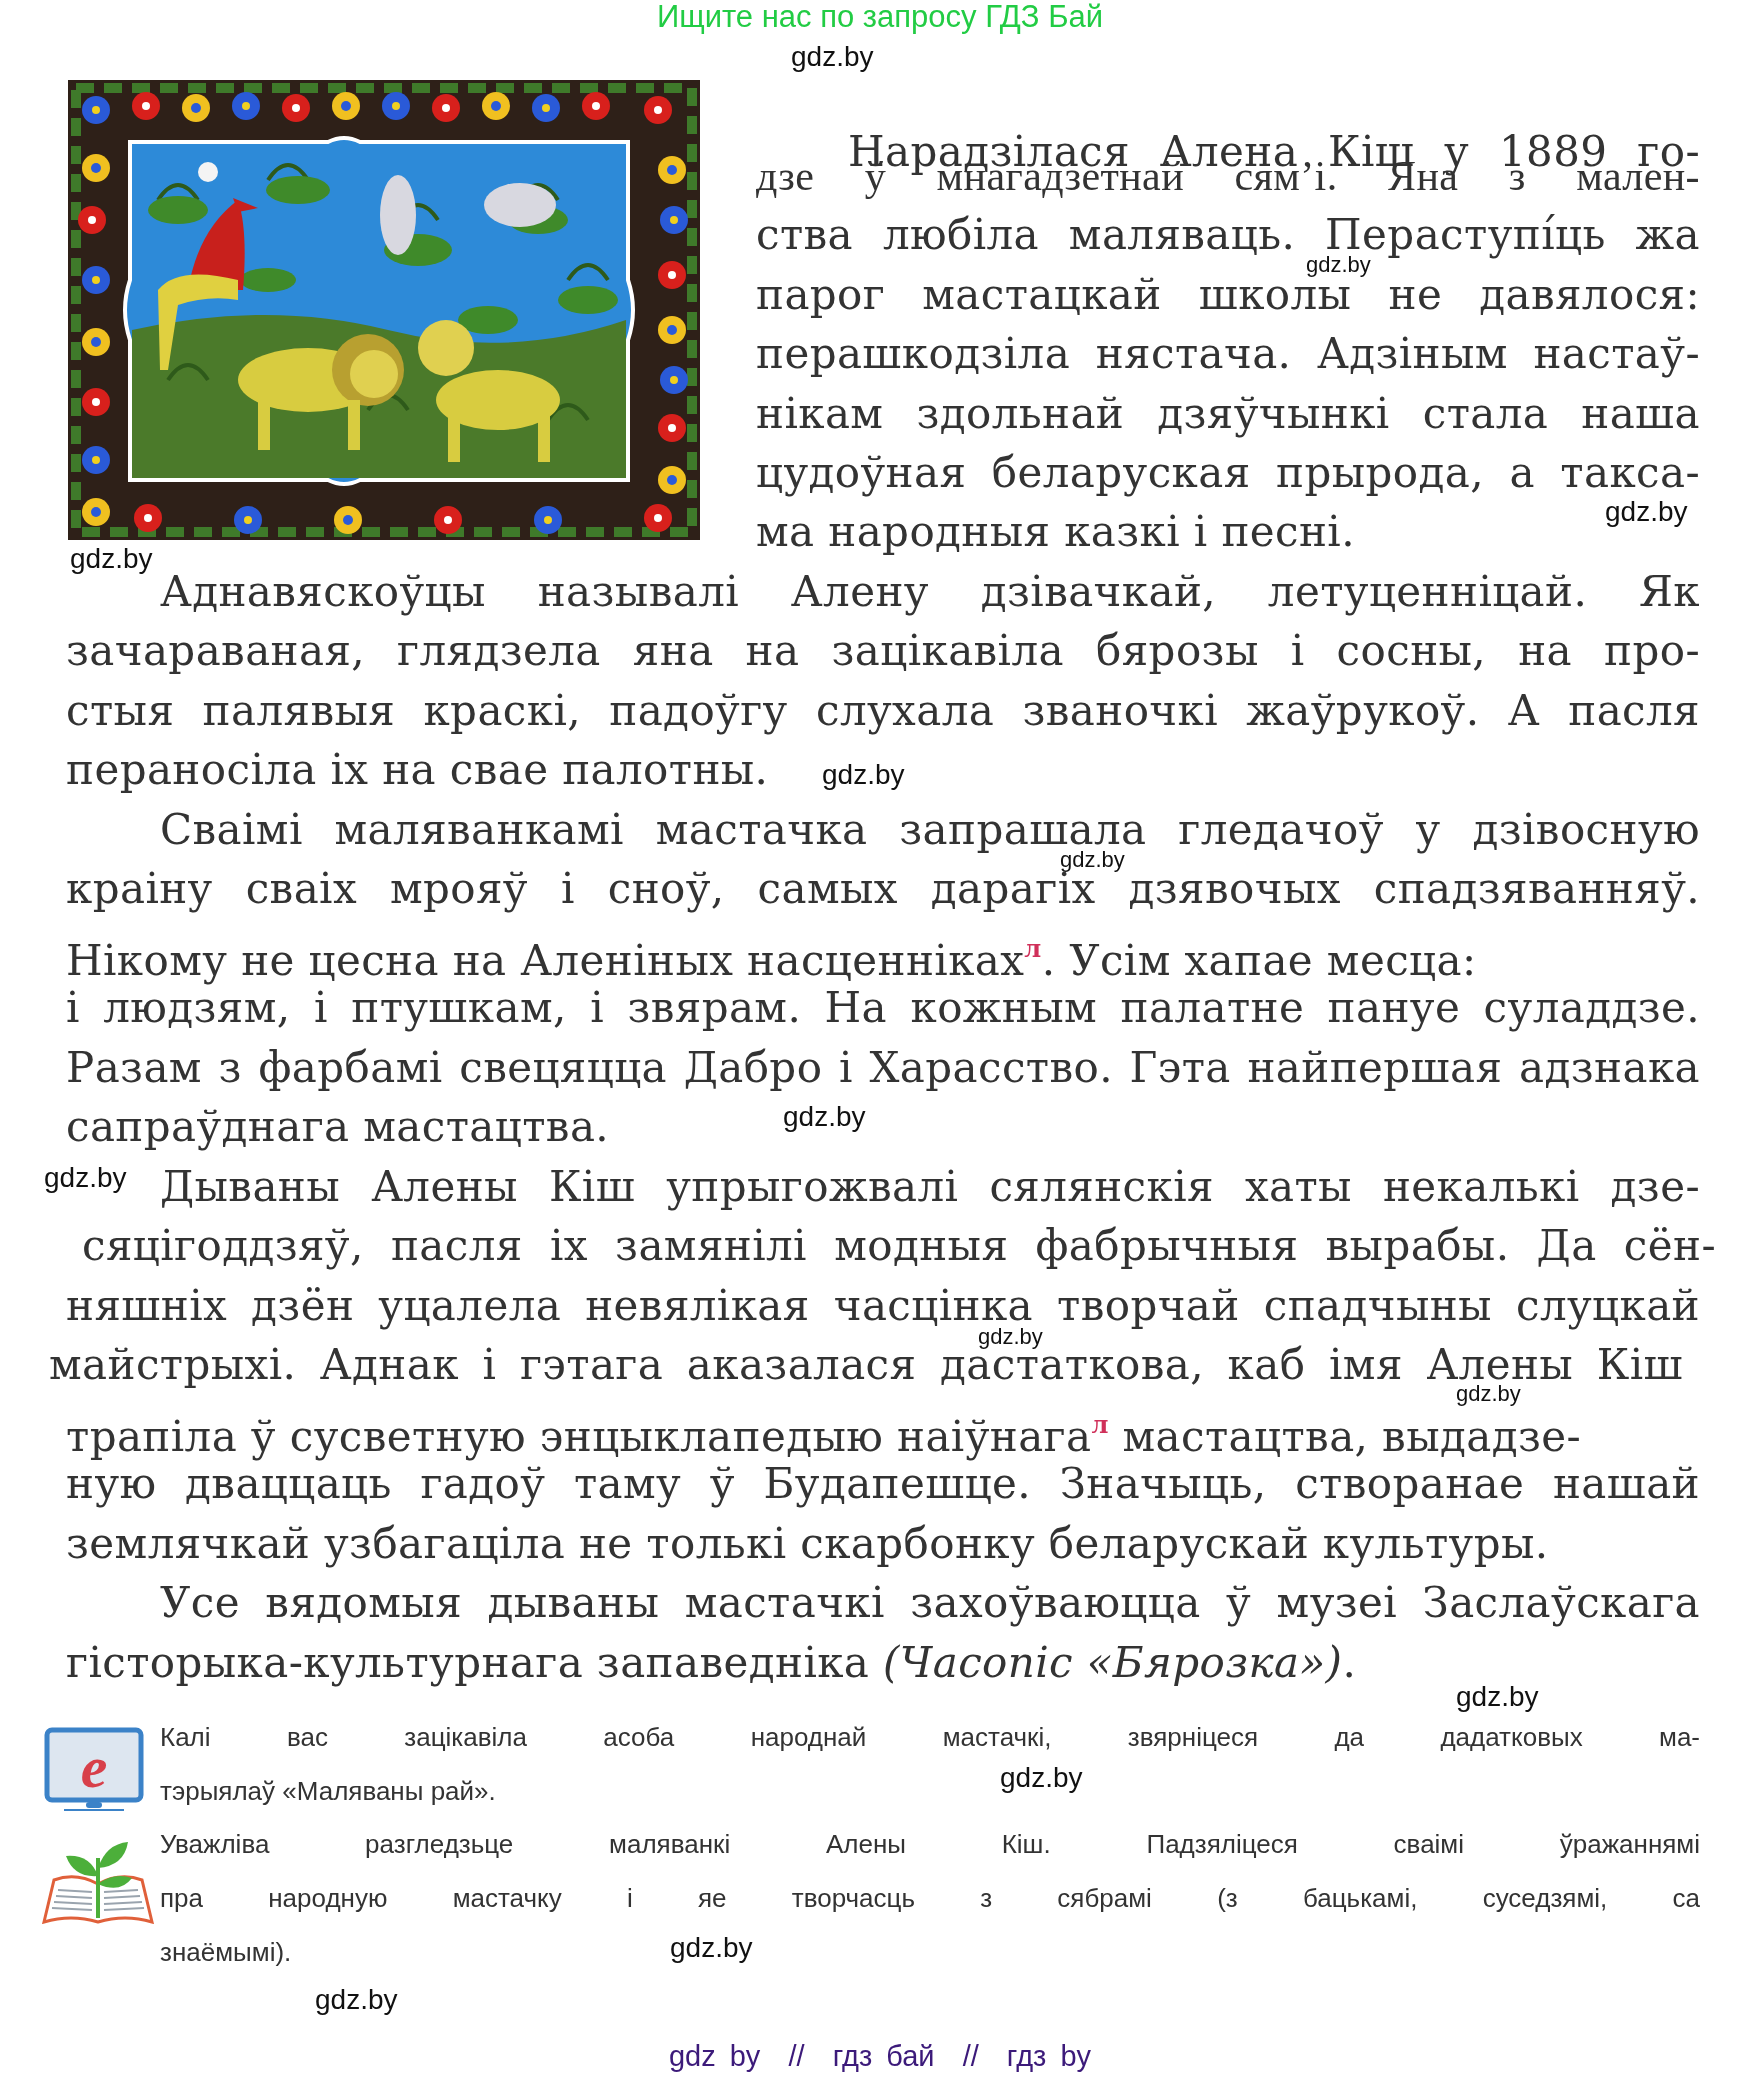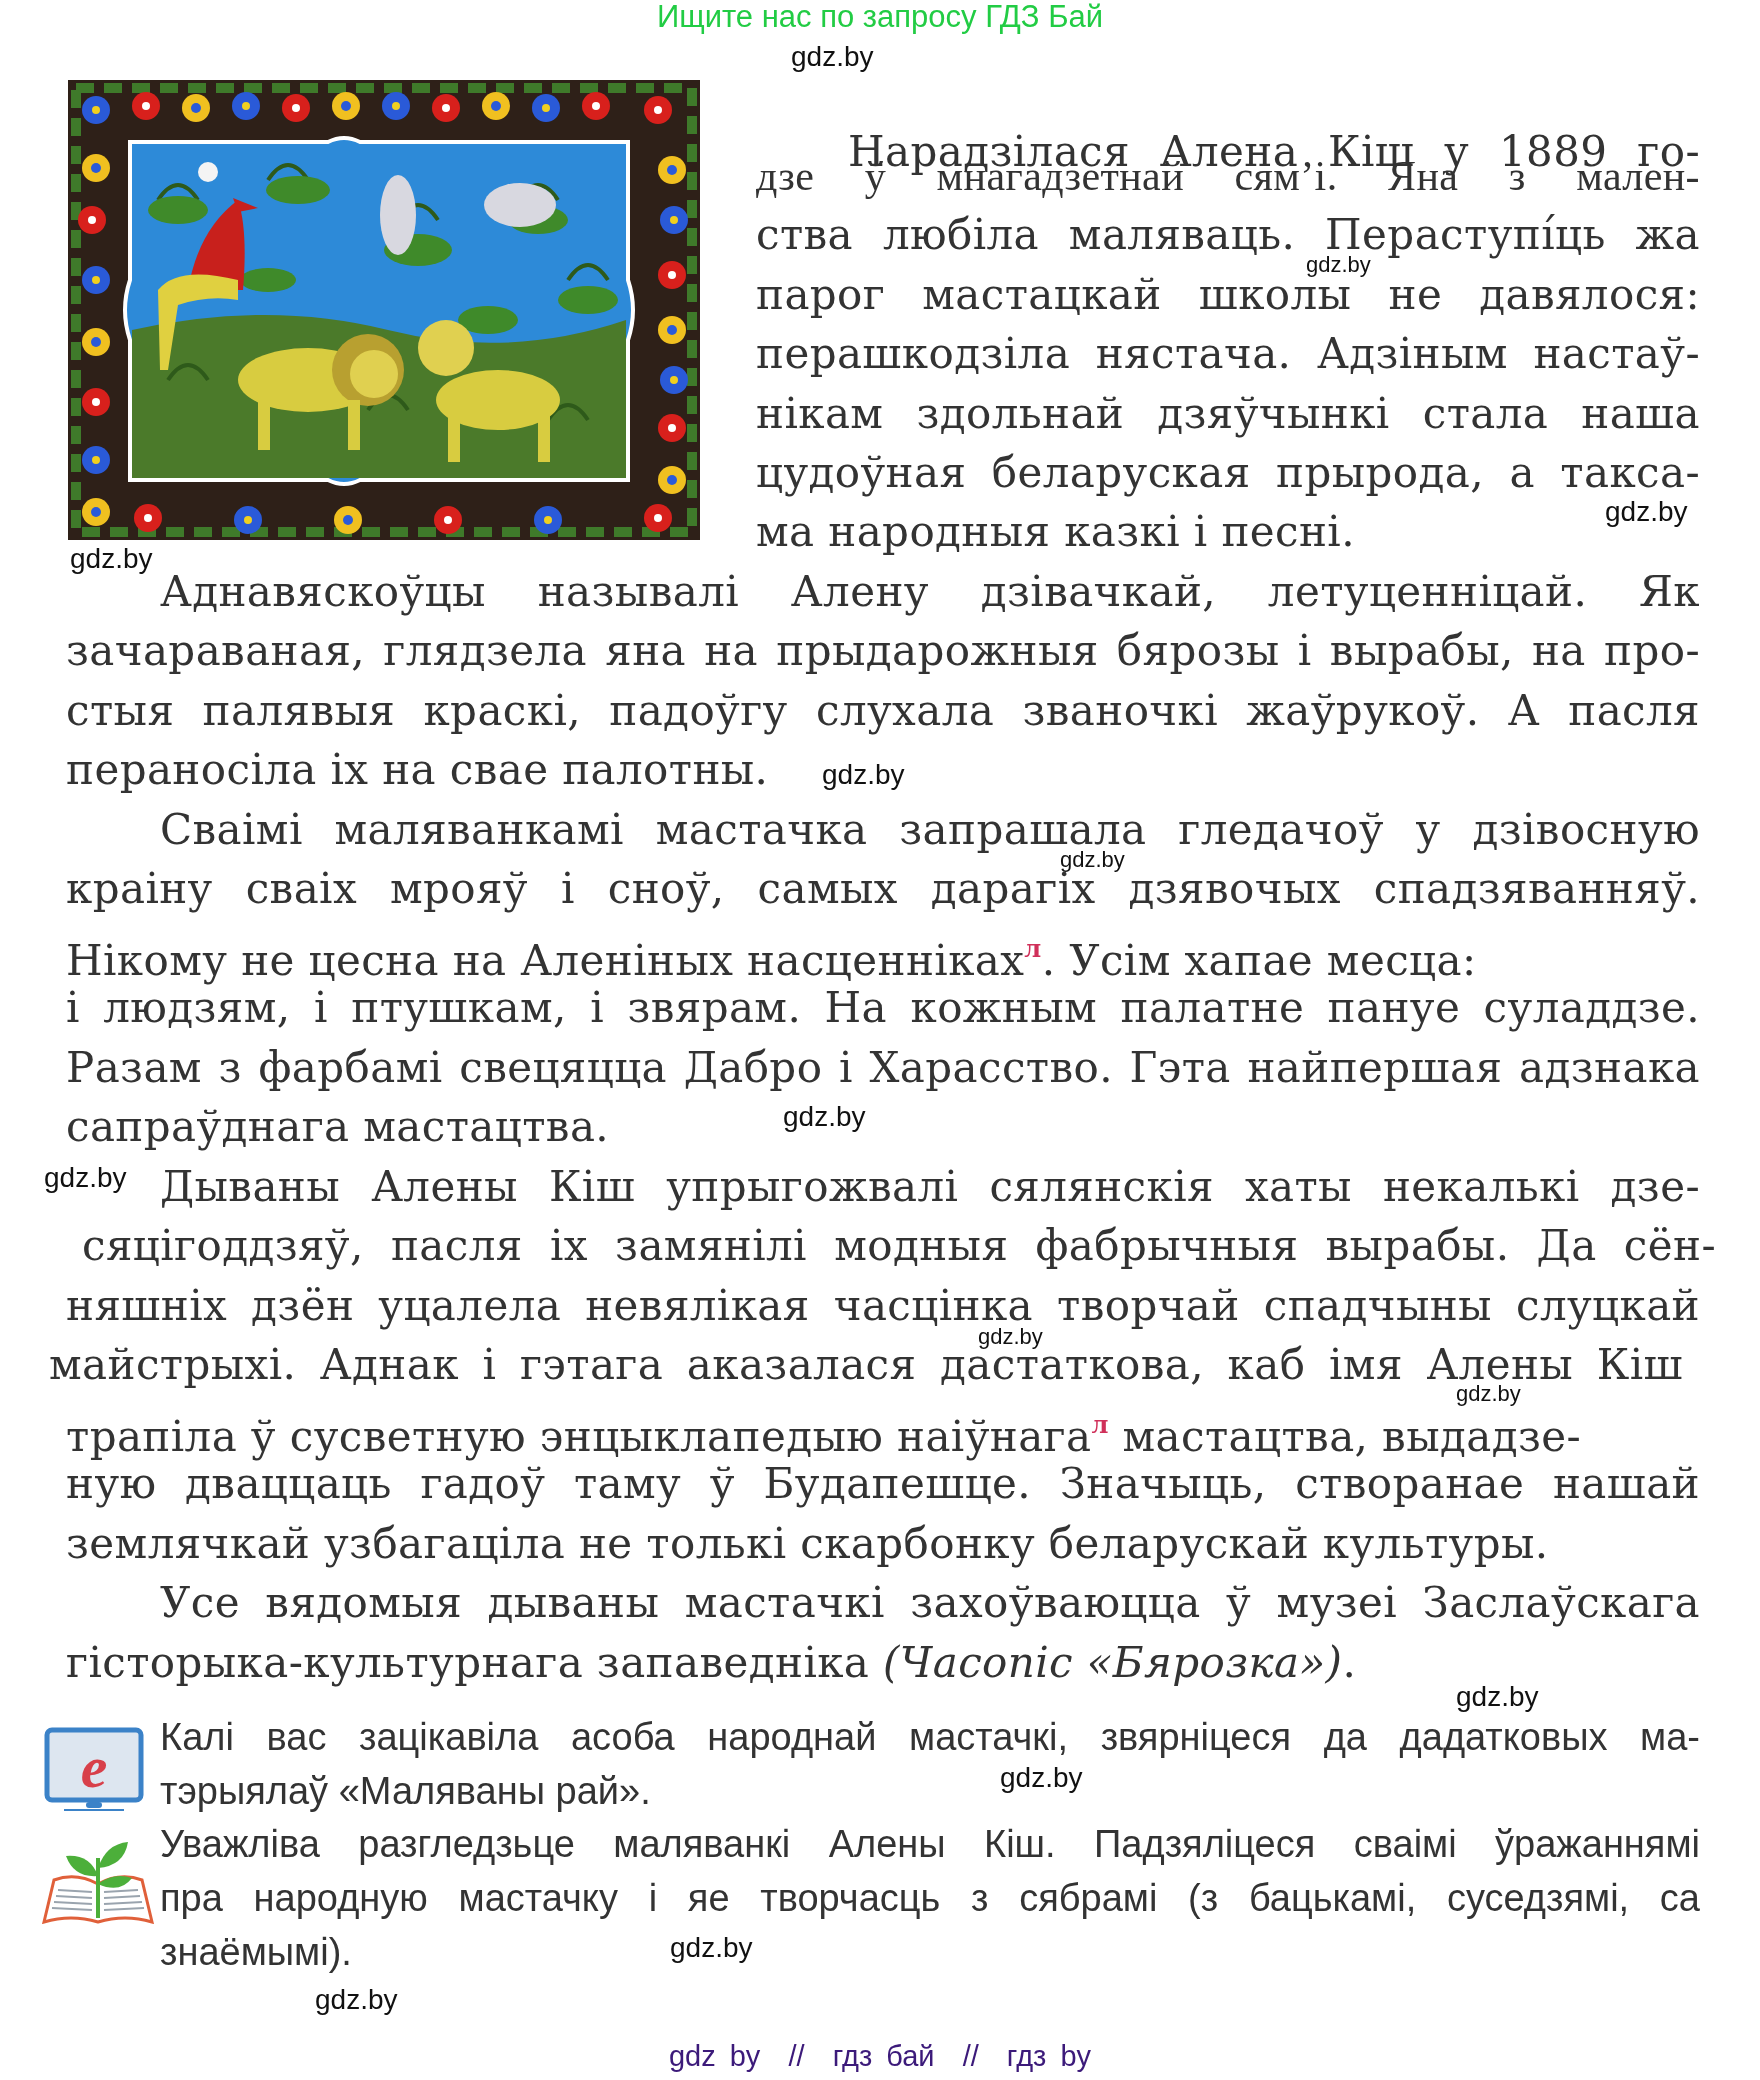--- a/index.html
+++ b/index.html
@@ -5,21 +5,21 @@
   html, body { margin: 0; padding: 0; background: #ffffff; }
   body { width: 1760px; height: 2080px; position: relative; overflow: hidden; font-family: "DejaVu Serif", "Liberation Serif", serif; color: #333333; }
   .topbanner { position: absolute; top: 0; left: 0; width: 1760px; text-align: center; font-family: "Liberation Sans", sans-serif; font-size: 31px; color: #22cc44; line-height: 36px; top: -1px; }
   .wm { position: absolute; font-family: "Liberation Sans", sans-serif; color: #111; font-size: 28px; line-height: 30px; white-space: nowrap; }
   .wm.small { font-size: 22px; line-height: 24px; }
   .painting { position: absolute; left: 68px; top: 80px; width: 632px; height: 460px; overflow: hidden; background: #3a2a22; }
   .line { position: absolute; white-space: nowrap; font-size: 42px; line-height: 50px; letter-spacing: 0.4px; }
   .justify { text-align: justify; text-align-last: justify; }
   .sup { color: #d0305a; font-size: 24px; vertical-align: 18px; font-weight: bold; }
   .ital { font-style: italic; }
-  .note { position: absolute; font-family: "Liberation Sans", sans-serif; font-size: 38px; line-height: 50px; color: #333; white-space: nowrap; }
+  .note { position: absolute; font-family: "Liberation Sans", sans-serif; font-size: 26px; line-height: 50px; color: #333; white-space: nowrap; }
   .footer { position: absolute; top: 2040px; left: 0; width: 1760px; text-align: center; font-family: "Liberation Sans", sans-serif; font-size: 29px; color: #3c1a7a; word-spacing: 6px; }
   .icon { position: absolute; }
 </style>
 </head>
 <body>
 
 <div class="topbanner">Ищите нас по запросу ГДЗ Бай</div>
 
 <div class="wm" style="left:791px;top:42px;">gdz.by</div>
 <div class="wm small" style="left:1306px;top:253px;">gdz.by</div>
@@ -157,21 +157,21 @@
 <div class="line justify" style="left:848px;top:91px;width:852px;margin-top:36px;">Нарадзілася Алена Кіш у 1889 го-</div>
 <div class="line justify" style="left:756px;top:151px;width:944px;font-family:Liberation Serif, serif;">дзе ў мнагадзетнай сям’і. Яна з мален-</div>
 <div class="line justify" style="left:756px;top:210px;width:944px;">ства любіла маляваць. Пераступі́ць жа</div>
 <div class="line justify" style="left:756px;top:270px;width:944px;">парог мастацкай школы не давялося:</div>
 <div class="line justify" style="left:756px;top:329px;width:944px;">перашкодзіла нястача. Адзіным настаў-</div>
 <div class="line justify" style="left:756px;top:389px;width:944px;">нікам здольнай дзяўчынкі стала наша</div>
 <div class="line justify" style="left:756px;top:448px;width:944px;">цудоўная беларуская прырода, а такса-</div>
 <div class="line" style="left:756px;top:507px;">ма народныя казкі і песні.</div>
 
 <div class="line justify" style="left:160px;top:567px;width:1540px;">Аднавяскоўцы называлі Алену дзівачкай, летуценніцай. Як</div>
-<div class="line justify" style="left:66px;top:626px;width:1634px;">зачараваная, глядзела яна на прыдарожныя бярозы і вырабы, на про-</div>
+<div class="line justify" style="left:66px;top:626px;width:1634px;">зачараваная, глядзела яна на зацікавіла бярозы і сосны, на про-</div>
 <div class="line justify" style="left:66px;top:686px;width:1634px;">стыя палявыя краскі, падоўгу слухала званочкі жаўрукоў. А пасля</div>
 <div class="line" style="left:66px;top:745px;">пераносіла іх на свае палотны.</div>
 
 <div class="line justify" style="left:160px;top:805px;width:1540px;">Сваімі маляванкамі мастачка запрашала гледачоў у дзівосную</div>
 <div class="line justify" style="left:66px;top:864px;width:1634px;">краіну сваіх мрояў і сноў, самых дарагіх дзявочых спадзяванняў.</div>
 <div class="line" style="left:66px;top:924px;width:1634px;display:flex;justify-content:space-between;">
   <span><span>Нікому не цесна на Аленіных насценніках</span><span class="sup">л</span><span>. Усім хапае месца:</span></span>
 </div>
 <div class="line justify" style="left:66px;top:983px;width:1634px;">і людзям, і птушкам, і звярам. На кожным палатне пануе суладдзе.</div>
 <div class="line justify" style="left:66px;top:1043px;width:1634px;">Разам з фарбамі свецяцца Дабро і Харасство. Гэта найпершая адзнака</div>

